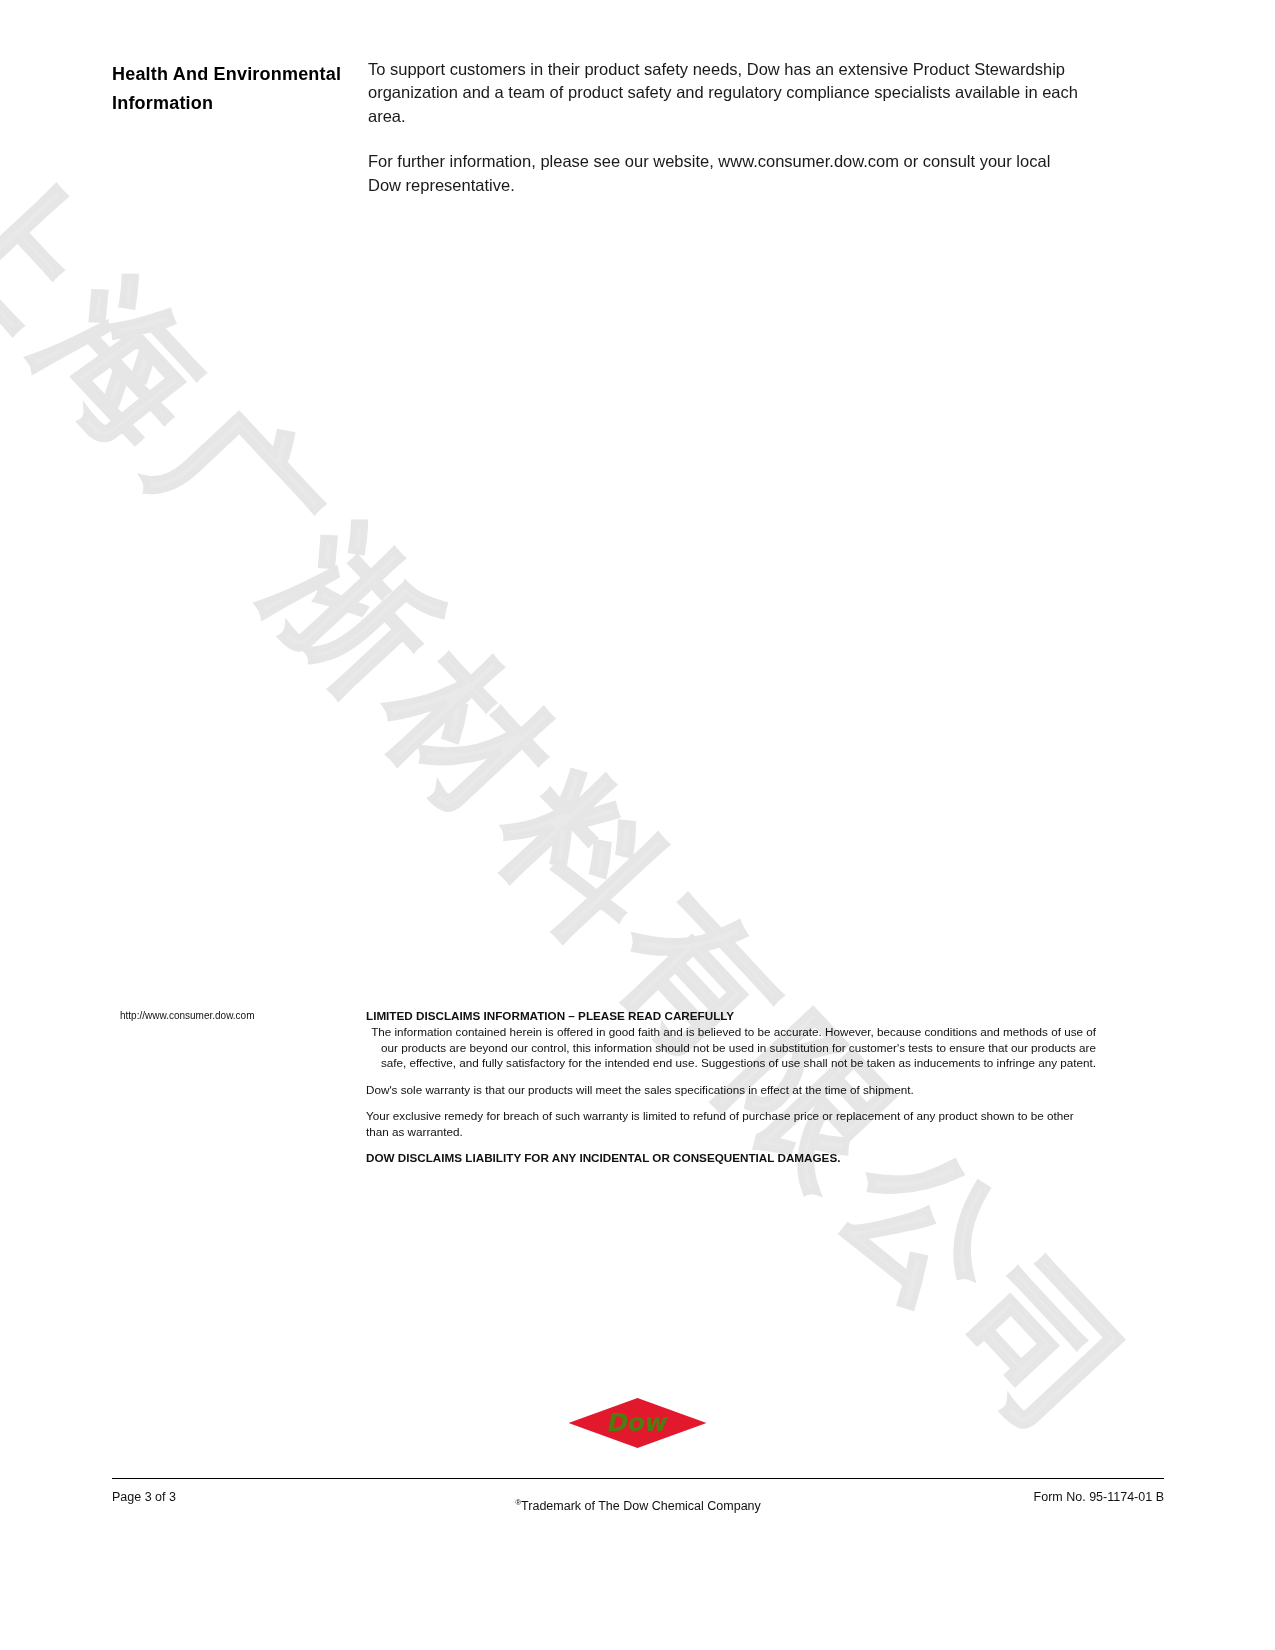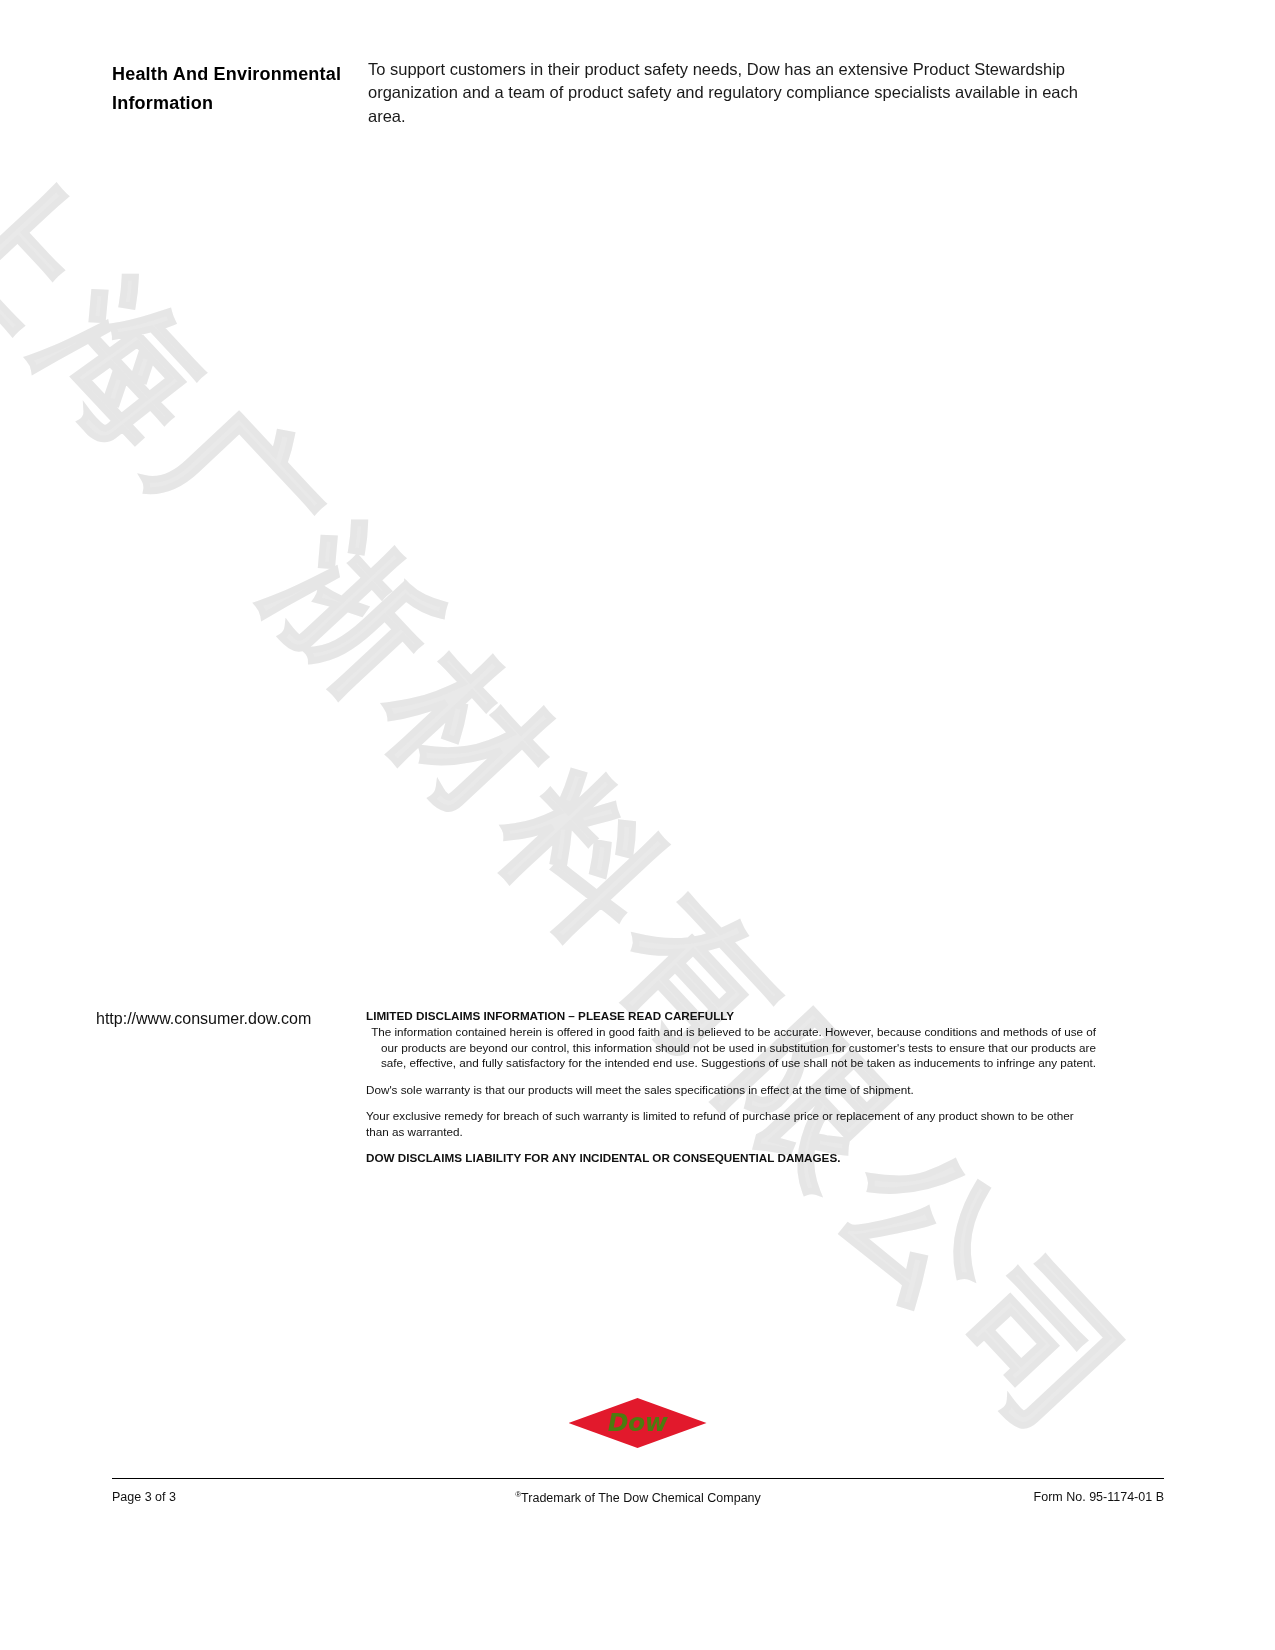--- a/index.html
+++ b/index.html
@@ -74,23 +74,23 @@
     line-height: 1.42;
     color: #1a1a1a;
   }
   .body-col p {
     margin: 0 0 22px 0;
   }
 
   
   .site-url {
     position: absolute;
-    left: 96px;
+    left: 120px;
     top: 1010px;
-    font-size: 16px;
+    font-size: 10px;
     color: #111;
     white-space: nowrap;
   }
 
   .warranty {
     position: absolute;
     left: 366px;
     top: 1008px;
     width: 730px;
     font-size: 11.7px;
@@ -177,21 +177,21 @@
   }
   .footer-left {
     position: absolute;
     left: 0;
     top: 0;
     text-align: center;
   }
   .footer-center {
     position: absolute;
     left: 0;
-    top: 0;
+    top: 8px;
     width: 1052px;
     text-align: center;
   }
   .footer-center sup {
     font-size: 8px;
     vertical-align: super;
   }
   .footer-right {
     position: absolute;
     right: 0;
@@ -207,20 +207,21 @@
   <div class="watermark">
     <div class="wm-text">上海广浙材料有限公司</div>
   </div>
 
   <div class="content">
 
     <div class="section-heading">Health And Environmental Information</div>
 
     <div class="body-col">
       <p>To support customers in their product safety needs, Dow has an extensive Product Stewardship organization and a team of product safety and regulatory compliance specialists available in each area.</p>
+      <p>For further information, please see our website, www.consumer.dow.com or consult your local Dow representative.</p>
     </div>
 
     <div class="site-url">http://www.consumer.dow.com</div>
 
     <div class="warranty">
       <div class="w-title">LIMITED DISCLAIMS INFORMATION – PLEASE READ CAREFULLY</div>
       <p class="tight">The information contained herein is offered in good faith and is believed to be accurate. However, because conditions and methods of use of our products are beyond our control, this information should not be used in substitution for customer's tests to ensure that our products are safe, effective, and fully satisfactory for the intended end use. Suggestions of use shall not be taken as inducements to infringe any patent.</p>
       <p>Dow's sole warranty is that our products will meet the sales specifications in effect at the time of shipment.</p>
       <p>Your exclusive remedy for breach of such warranty is limited to refund of purchase price or replacement of any product shown to be other than as warranted.</p>
       <p class="bold">DOW DISCLAIMS LIABILITY FOR ANY INCIDENTAL OR CONSEQUENTIAL DAMAGES.</p>

